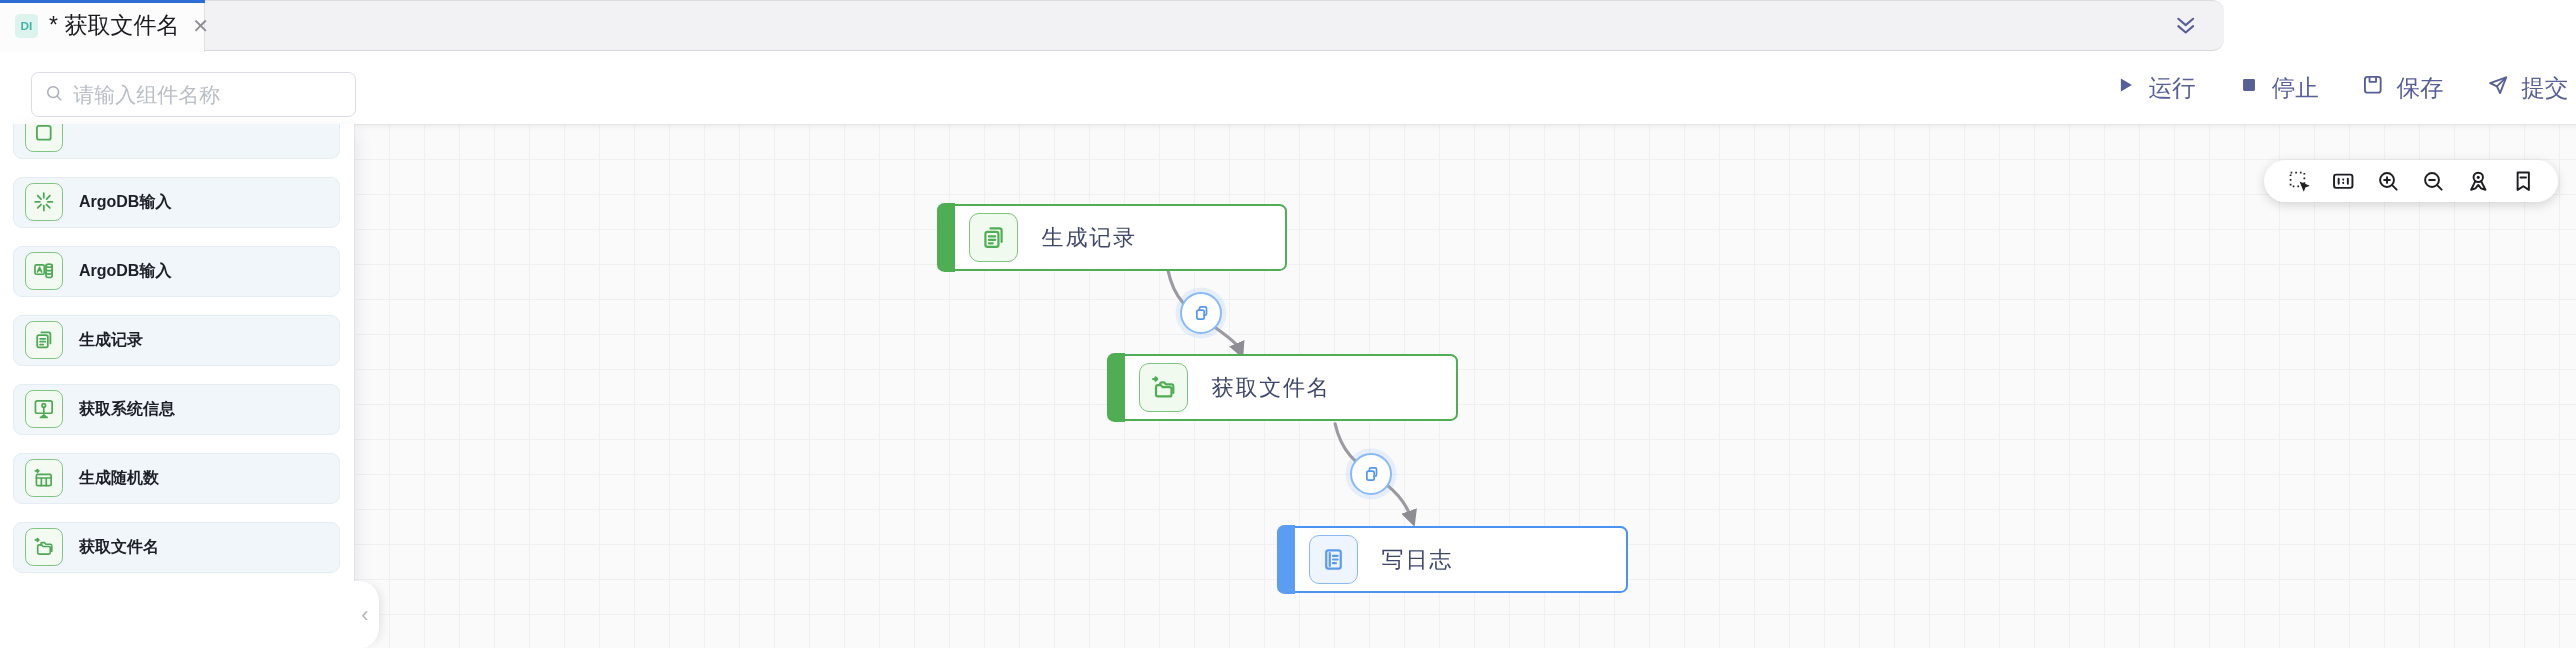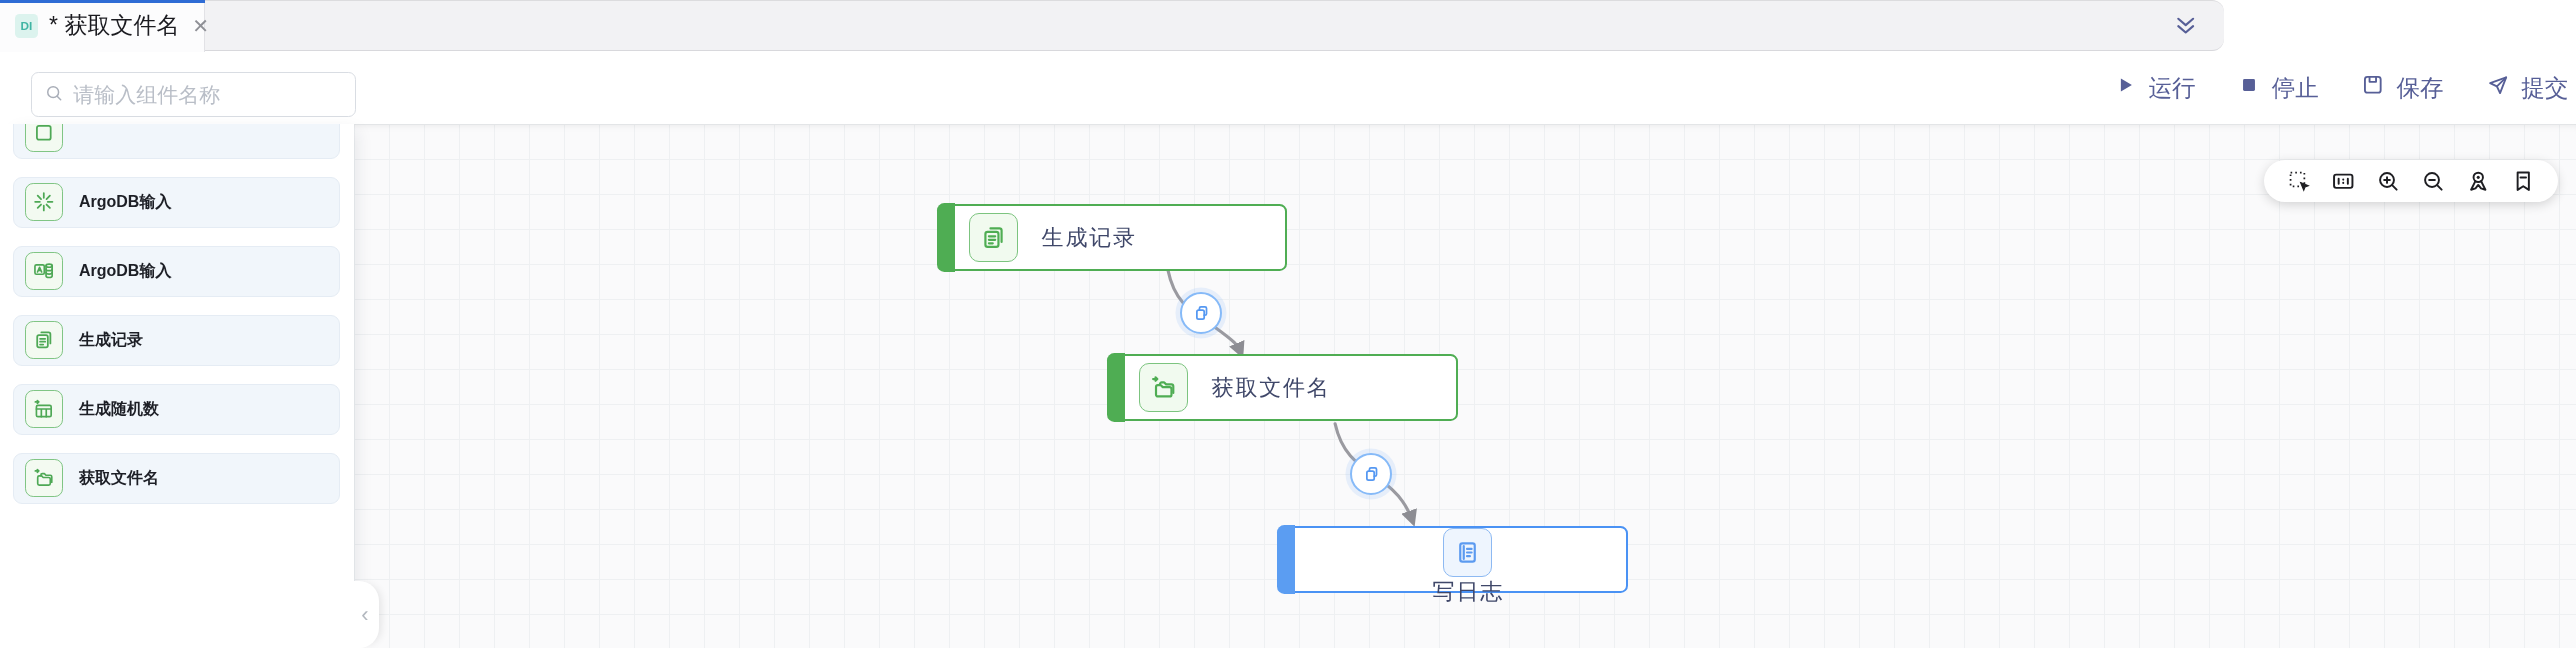--- a/index.html
+++ b/index.html
@@ -48,21 +48,21 @@
             background-image:linear-gradient(#eef0f2 0.9px, transparent 0.9px),
                              linear-gradient(90deg,#eef0f2 0.9px, transparent 0.9px);
             background-size:35px 35px; box-shadow:inset 0 7.3px 9px -7.3px rgba(0,0,0,.10); }
   .edges { position:absolute; left:354px; top:124px; width:2222px; height:525px; z-index:1; pointer-events:none; }
 
   .node { position:absolute; height:67px; background:#fff; border-radius:7.3px; display:flex; align-items:center;
           z-index:3; cursor:grab; }
   .node .accent { position:absolute; left:-10px; top:-2.7px; bottom:-2.7px; width:18px; border-radius:7.3px 0 0 7.3px; z-index:-1; }
   .node.green { border:2.7px solid #4fad53; }
   .node.green .accent { background:#4fad53; }
-  .node.blue { border:2.7px solid #4a92f4;flex-direction:column; }
+  .node.blue { border:2.7px solid #4a92f4; }
   .node.blue .accent { background:#5b9df2; }
   .node-icon { width:49px; height:49px; border-radius:10px; margin-left:22px; display:flex; align-items:center;
                justify-content:center; flex:0 0 auto; }
   .node.green .node-icon { border:1.8px solid #7cc47f; background:#f1faef; color:#4fad53; }
   .node.blue  .node-icon { border:1.8px solid #8db9f2; background:#eef5fe; color:#5b9af0; }
   .node-label { margin-left:23.6px; font-size:22px; font-weight:500; color:#3f4769; letter-spacing:1.8px; white-space:nowrap; }
 
   .conn-badge { position:absolute; width:42px; height:42px; border-radius:50%; background:#fff;
                 border:2.7px solid #86baf8; color:#5598f2; display:flex; align-items:center; justify-content:center;
                 z-index:2; box-shadow:0 0 0 4.5px rgba(130,180,248,.16); cursor:pointer; }
@@ -277,20 +277,30 @@
             <path d="M9.5 4.5h7.4c1 0 1.8.8 1.8 1.8v9.4"></path>
             <rect x="5.3" y="7.3" width="10.8" height="12.4" rx="1.8"></rect>
             <path d="M8.2 11h5.2 M8.2 13.9h5.2 M8.2 16.8h3.2"></path>
           </svg>
       </div>
       <span class="sb-label">生成记录</span>
     </div>
     <div class="sb-item">
       <div class="sb-icon">
         <svg width="23.6" height="23.6" viewBox="0 0 24 24" fill="none" stroke="currentColor" stroke-width="1.7" stroke-linecap="round" stroke-linejoin="round">
+            <rect x="3.5" y="4" width="17" height="12.5" rx="1.8"></rect>
+            <circle cx="12" cy="8.6" r="1.8"></circle>
+            <path d="M12 10.4v8.4 M8.6 20.8h6.8 M9.4 20.5l2.6-2.2 2.6 2.2"></path>
+          </svg>
+      </div>
+      <span class="sb-label">获取系统信息</span>
+    </div>
+    <div class="sb-item">
+      <div class="sb-icon">
+        <svg width="23.6" height="23.6" viewBox="0 0 24 24" fill="none" stroke="currentColor" stroke-width="1.7" stroke-linecap="round" stroke-linejoin="round">
             <path d="M3.4 5h3.4 M5.4 3.6 6.9 5 5.4 6.4"></path>
             <rect x="4.5" y="8.5" width="15" height="11.5" rx="1.5"></rect>
             <path d="M4.5 12.2h15 M9.5 12.2v7.8 M14.5 12.2v7.8"></path>
           </svg>
       </div>
       <span class="sb-label">生成随机数</span>
     </div>
     <div class="sb-item">
       <div class="sb-icon">
         <svg width="23.6" height="23.6" viewBox="0 0 24 24" fill="none" stroke="currentColor" stroke-width="1.7" stroke-linecap="round" stroke-linejoin="round">

